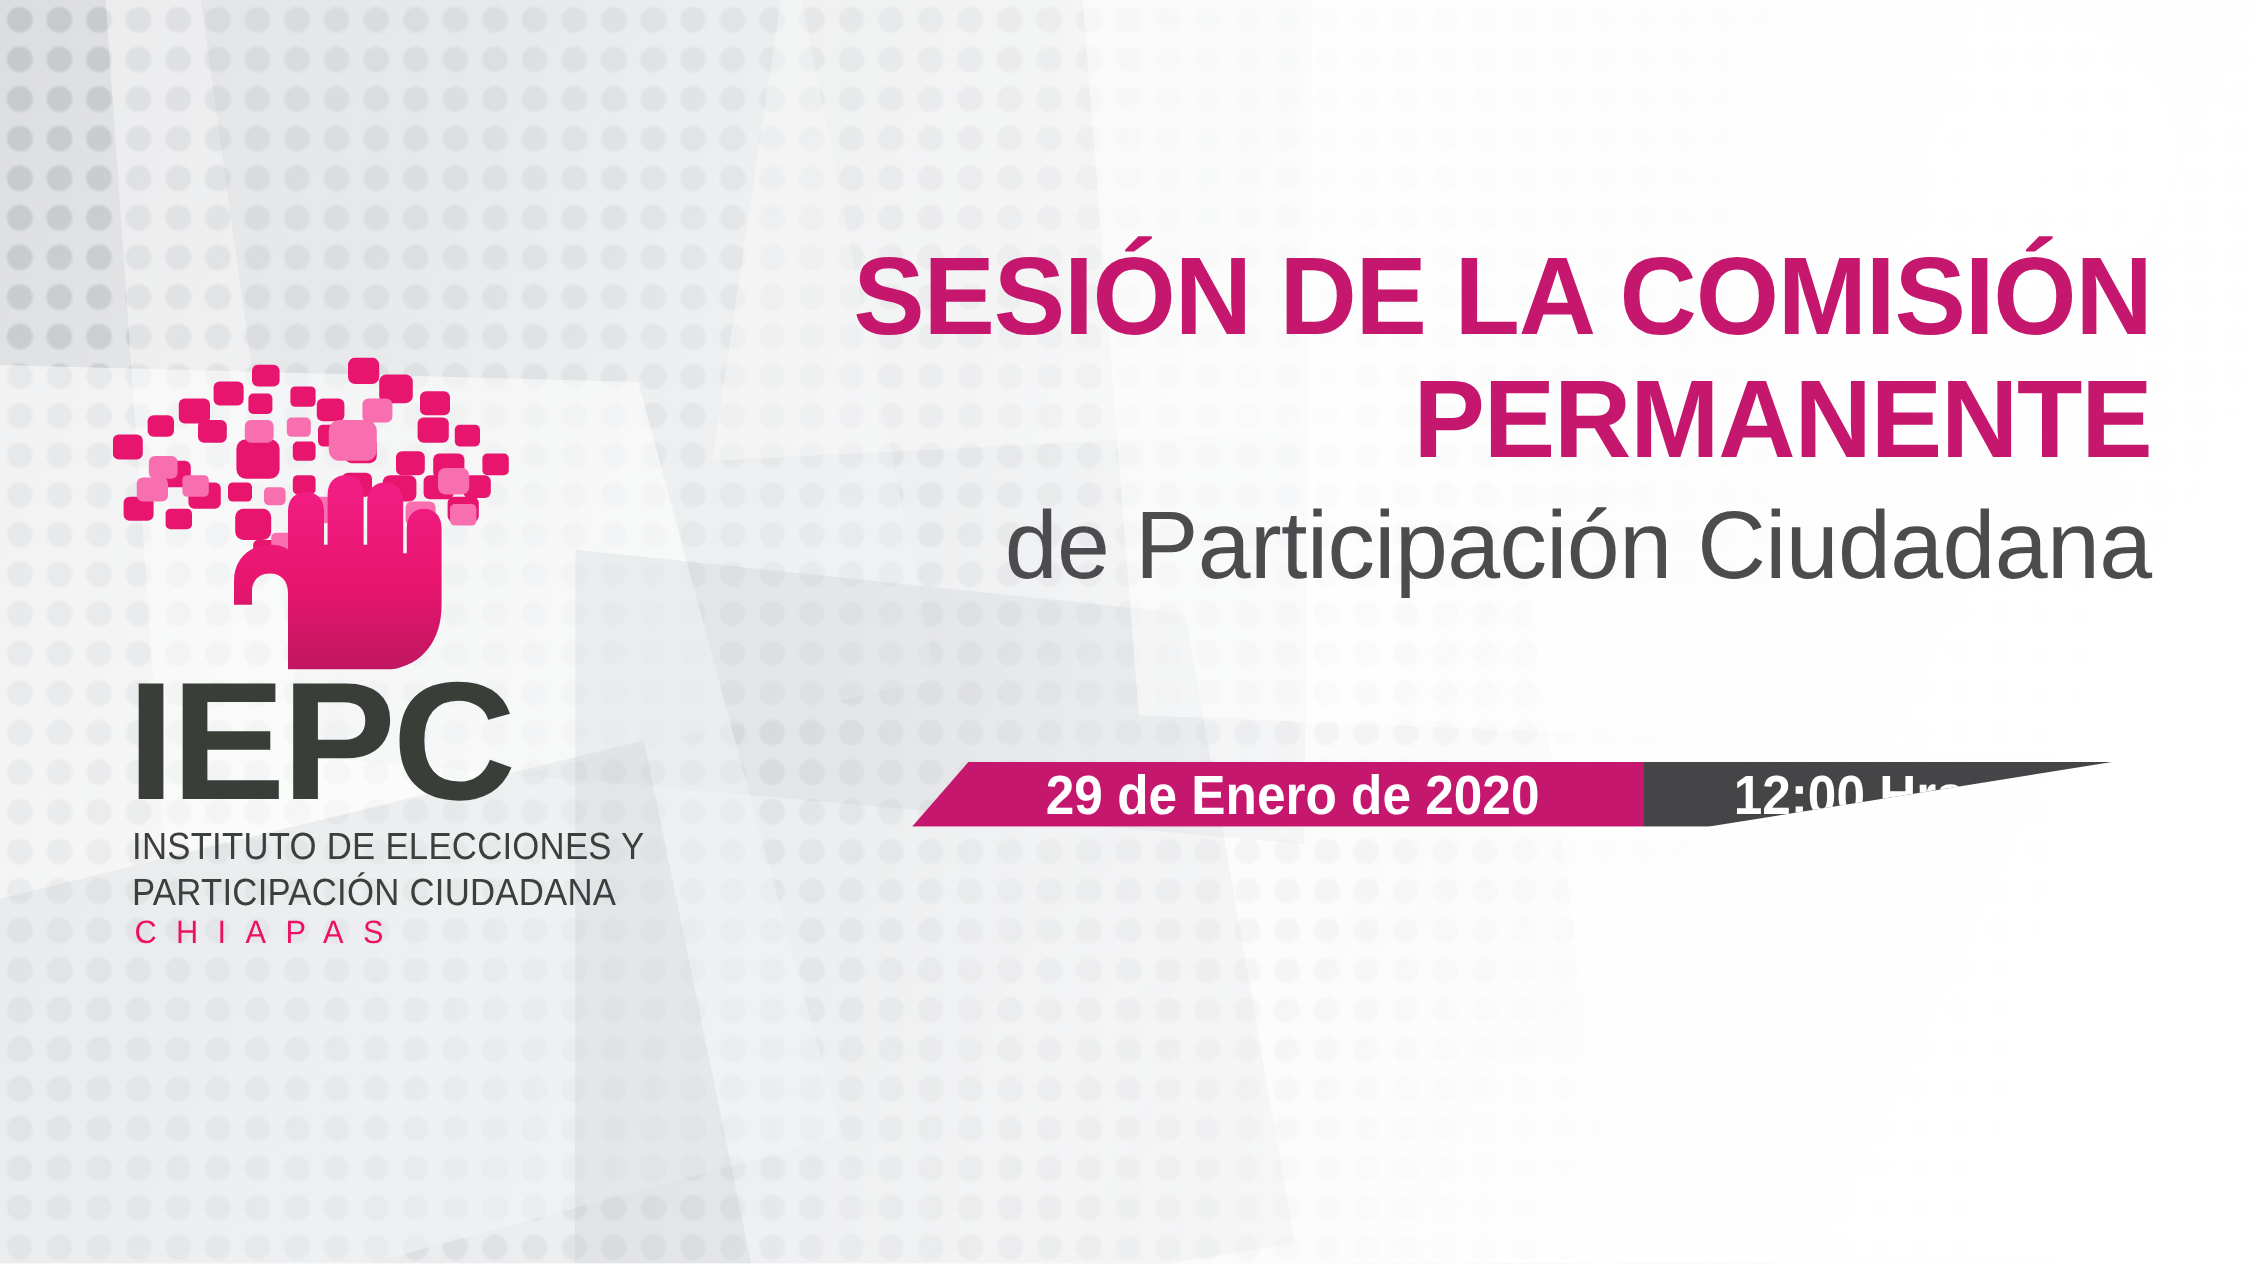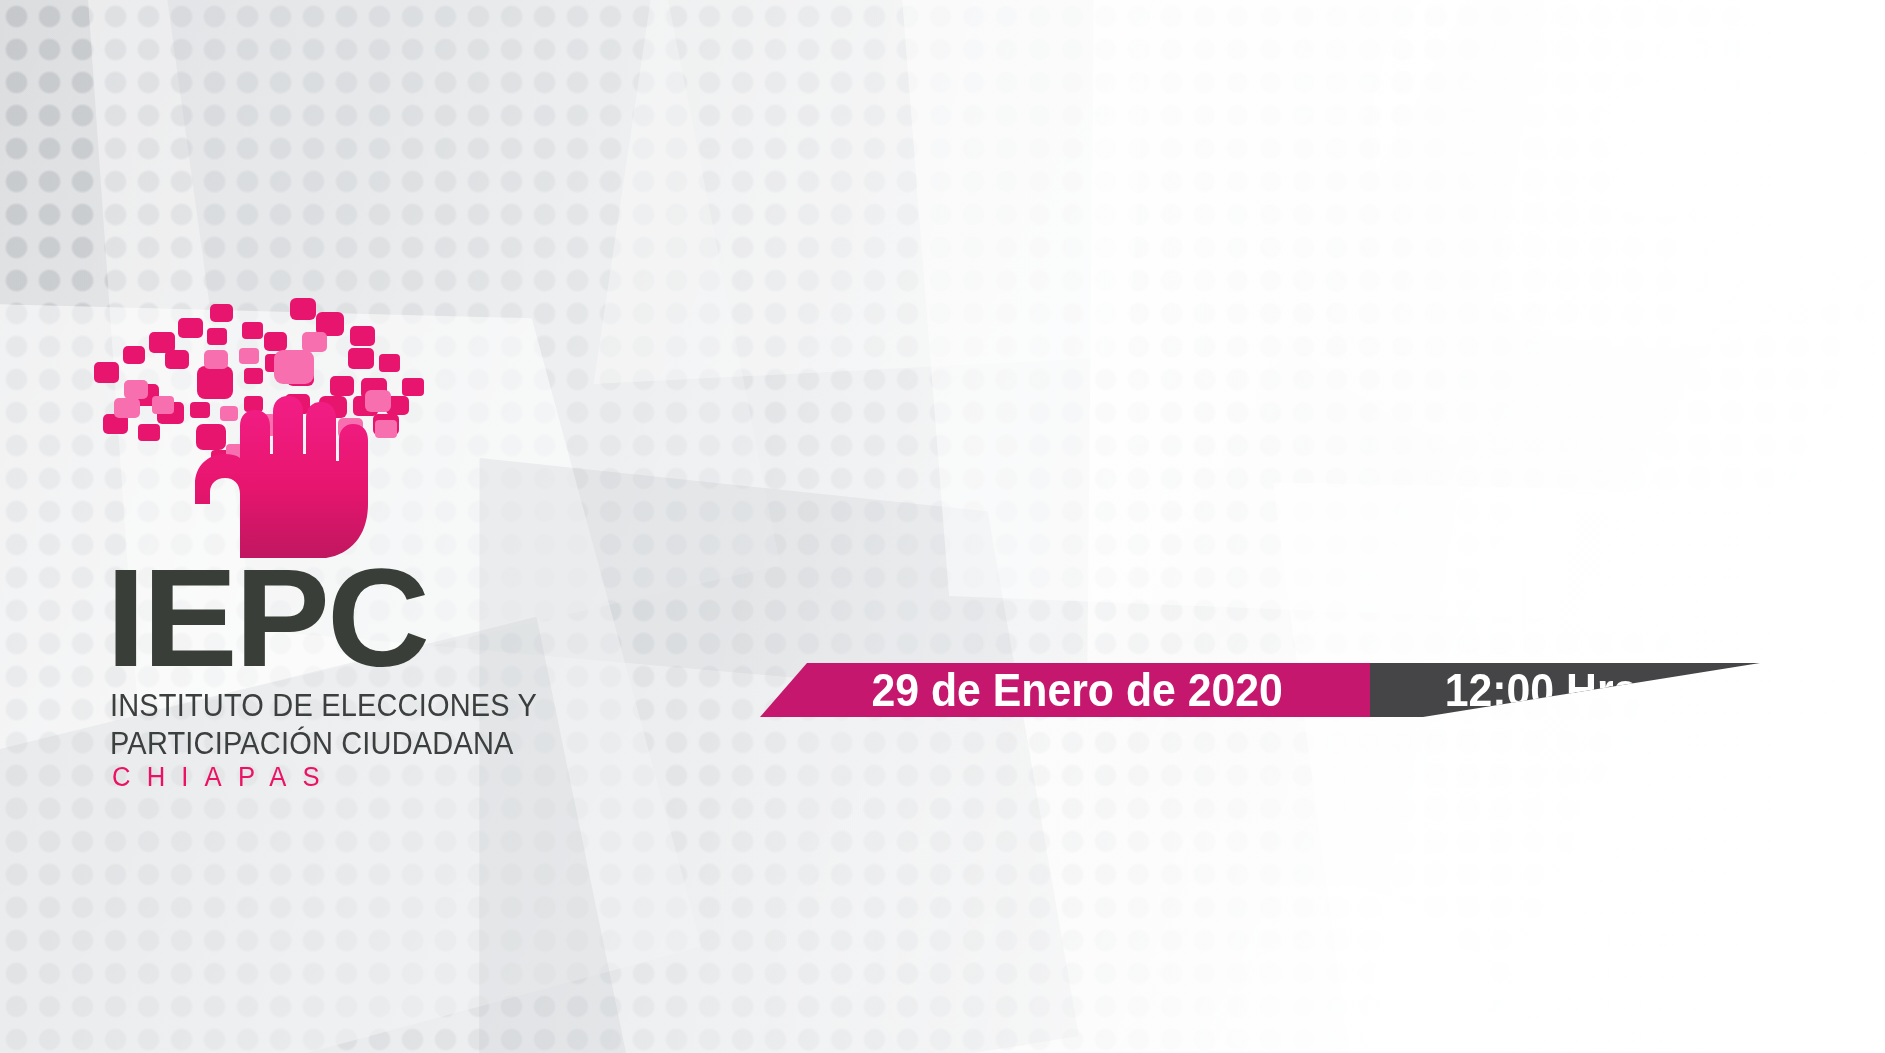--- a/index.html
+++ b/index.html
@@ -192,21 +192,21 @@
     transform-origin: right center;
   }
 
   
   .ribbon {
     position: absolute;
     left: 760px;
     top: 607px;
     height: 110px;
     display: flex;
-    align-items: flex-end;
+    align-items: center;
   }
   .ribbon-date, .ribbon-time {
     display: flex;
     align-items: center;
     justify-content: center;
     color: #ffffff;
     font-family: "Liberation Sans", sans-serif;
     font-weight: bold;
     white-space: nowrap;
   }
@@ -346,20 +346,25 @@
           Z"></path>
       </svg>
     </div>
 
     <div class="logo-wordmark">IEPC</div>
     <div class="logo-sub">INSTITUTO DE ELECCIONES Y</div>
     <div class="logo-sub">PARTICIPACIÓN CIUDADANA</div>
     <div class="logo-state">CHIAPAS</div>
   </div>
 
+  <div class="headline-wrap">
+    <div class="headline">SESIÓN DE LA COMISIÓN</div>
+    <div class="headline">PERMANENTE</div>
+    <div class="subhead">de Participación Ciudadana</div>
+  </div>
 
   <div class="ribbon">
     <div class="ribbon-date">
       <span>29 de Enero de 2020</span>
     </div>
     <div class="ribbon-time">
       <span>12:00 Hrs.</span>
     </div>
   </div>
 

